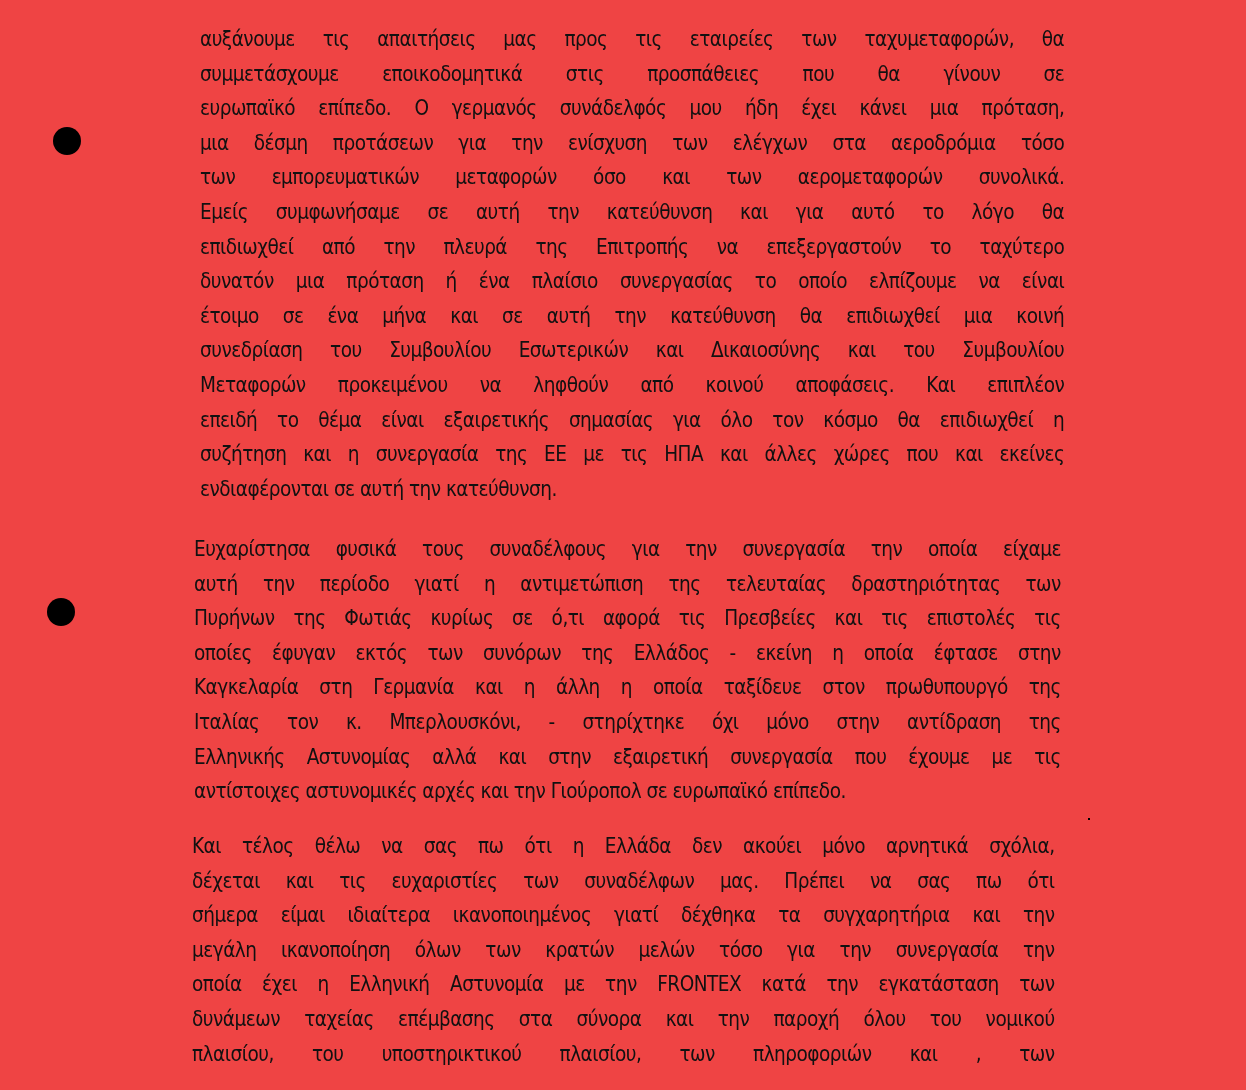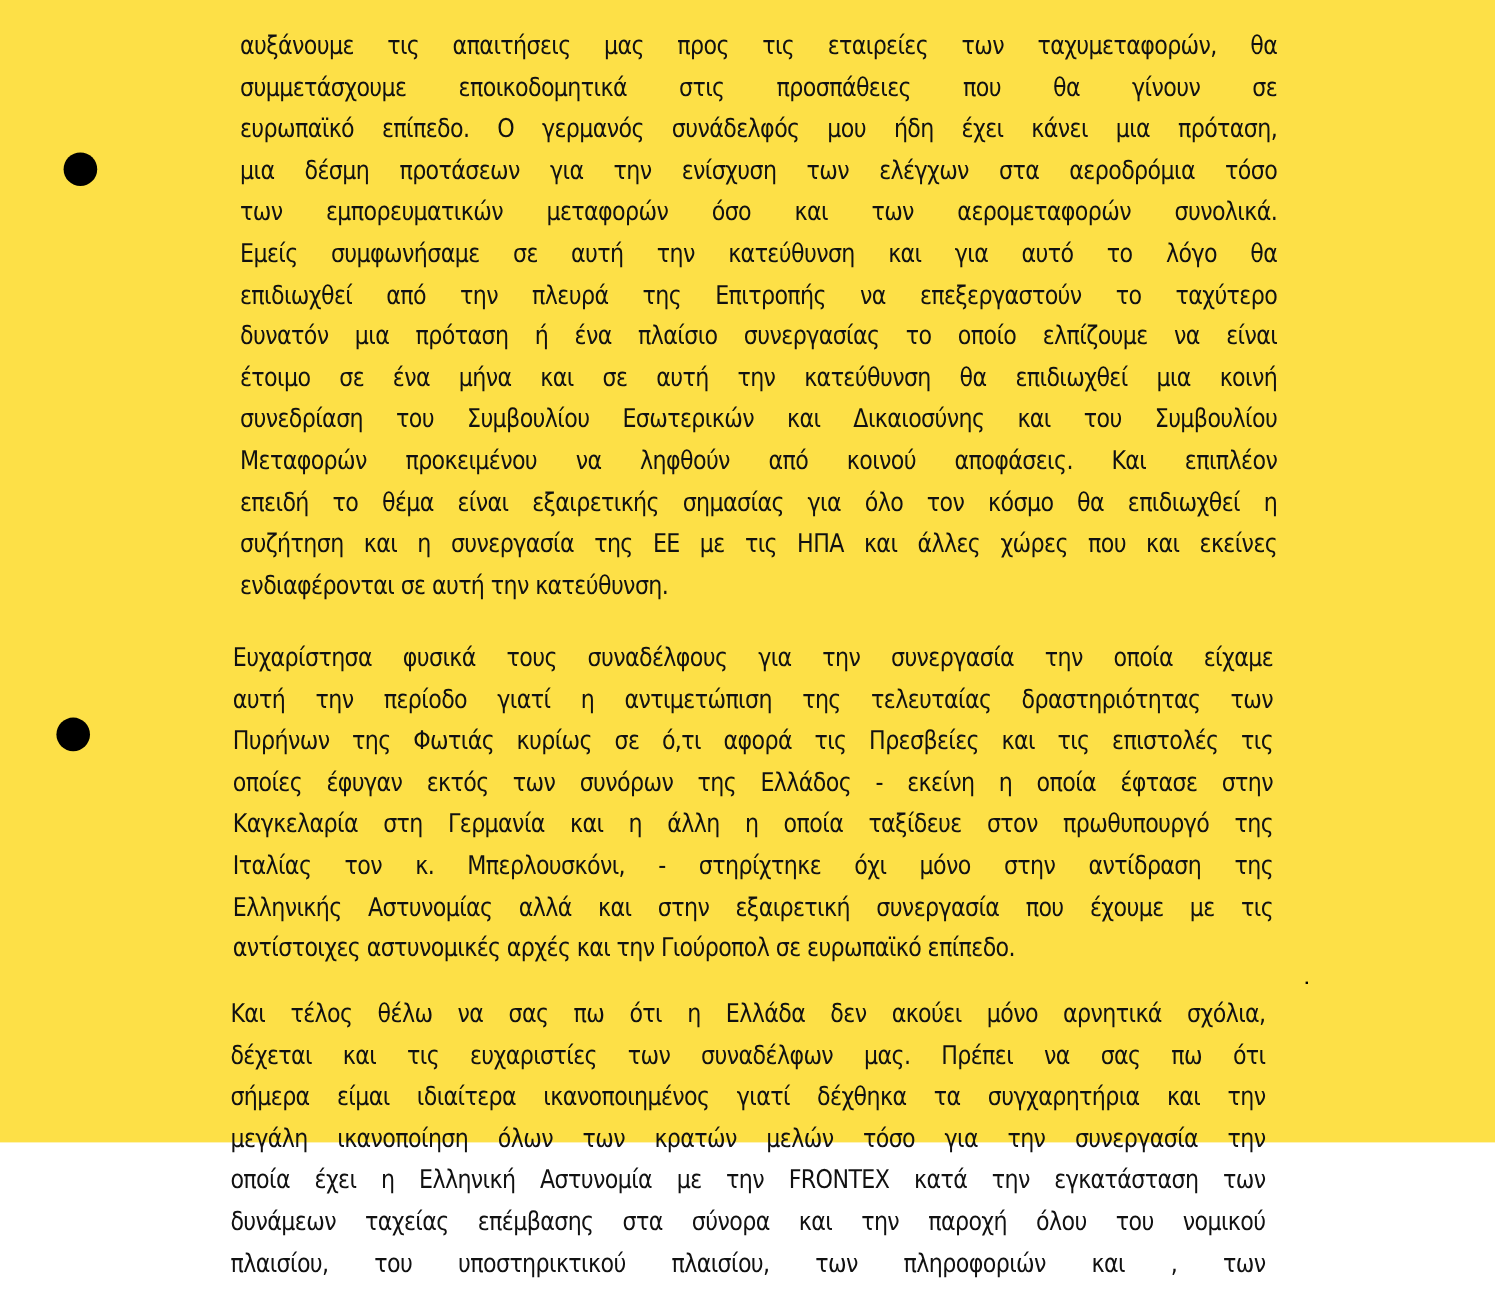--- a/index.html
+++ b/index.html
@@ -1,17 +1,17 @@
 <!DOCTYPE html>
 <html><head>
 <meta charset="utf-8">
 <style>
   html, body { margin: 0; padding: 0; background: #ffffff; }
   body { width: 1246px; height: 1090px; position: relative; overflow: hidden; }
-  .page { position: absolute; left: 0; top: 0; width: 1246px; height: 952px; background: #fde047; }
+  .page { position: absolute; left: 0; top: 0; width: 1246px; height: 1090px; background: #ef4444; }
   .punch {
     position: absolute; width: 28px; height: 28px; border-radius: 50%;
     background: #000;
   }
   .para {
     position: absolute;
     font-family: "DejaVu Sans", sans-serif;
     font-size: 21.5px;
     line-height: 34.6px;
     color: #111;

